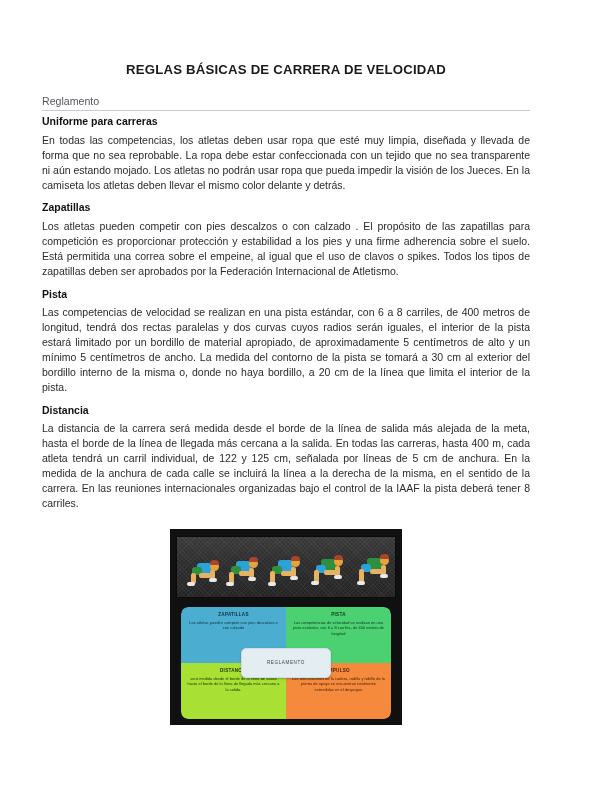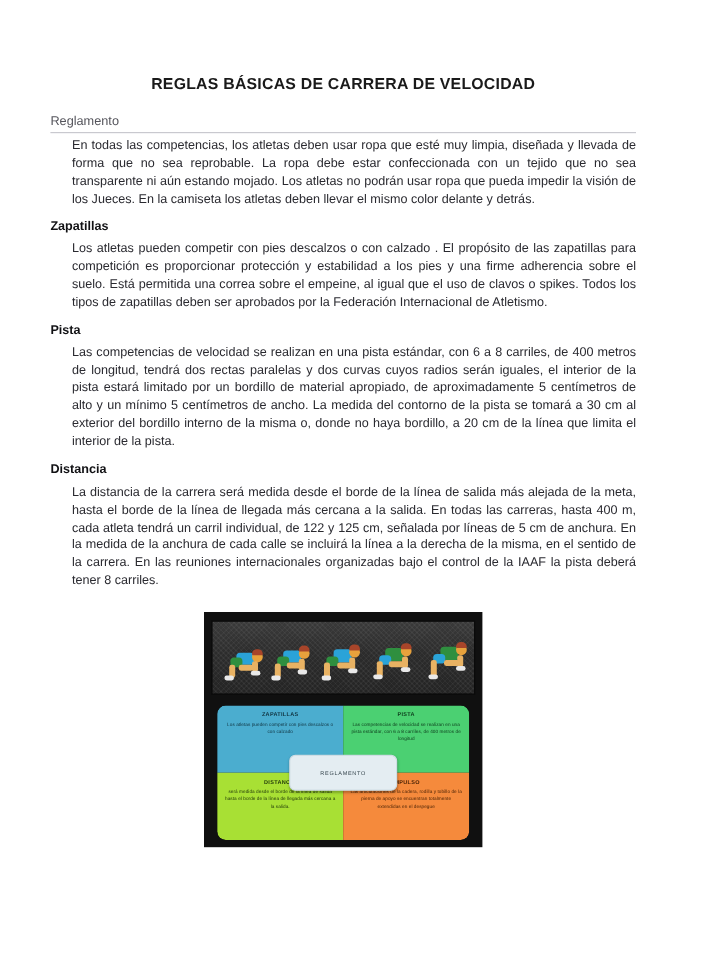--- a/index.html
+++ b/index.html
@@ -57,21 +57,21 @@
   }
   .heading.tight {
     margin-top: 4px;
   }
 
   .para {
     font-size: 10.5px;
     line-height: 1.42;
     text-align: justify;
     color: #2a2a30;
-    margin: 0 0 2px 18px;
+    margin: 0 0 2px 0;
     hyphens: none;
   }
 
   
   .figure-wrap {
     margin-top: 18px;
     display: flex;
     justify-content: center;
   }
   .figure {
@@ -202,20 +202,21 @@
 <body>
 
 <div class="page">
 
   <div class="doc-title">REGLAS BÁSICAS DE CARRERA DE VELOCIDAD</div>
 
   <div class="section-header-wrap">
     <span class="section-header">Reglamento</span>
   </div>
 
+  <div class="heading tight">Uniforme para carreras</div>
   <p class="para">En todas las competencias, los atletas deben usar ropa que esté muy limpia, diseñada y llevada de forma que no sea reprobable. La ropa debe estar confeccionada con un tejido que no sea transparente ni aún estando mojado. Los atletas no podrán usar ropa que pueda impedir la visión de los Jueces. En la camiseta los atletas deben llevar el mismo color delante y detrás.</p>
 
   <div class="heading">Zapatillas</div>
   <p class="para">Los atletas pueden competir con pies descalzos o con calzado . El propósito de las zapatillas para competición es proporcionar protección y estabilidad a los pies y una firme adherencia sobre el suelo. Está permitida una correa sobre el empeine, al igual que el uso de clavos o spikes. Todos los tipos de zapatillas deben ser aprobados por la Federación Internacional de Atletismo.</p>
 
   <div class="heading">Pista</div>
   <p class="para">Las competencias de velocidad se realizan en una pista estándar, con 6 a 8 carriles, de 400 metros de longitud, tendrá dos rectas paralelas y dos curvas cuyos radios serán iguales, el interior de la pista estará limitado por un bordillo de material apropiado, de aproximadamente 5 centímetros de alto y un mínimo 5 centímetros de ancho. La medida del contorno de la pista se tomará a 30 cm al exterior del bordillo interno de la misma o, donde no haya bordillo, a 20 cm de la línea que limita el interior de la pista.</p>
 
   <div class="heading">Distancia</div>
   <p class="para">La distancia de la carrera será medida desde el borde de la línea de salida más alejada de la meta, hasta el borde de la línea de llegada más cercana a la salida. En todas las carreras, hasta 400 m, cada atleta tendrá un carril individual, de 122 y 125 cm, señalada por líneas de 5 cm de anchura. En la medida de la anchura de cada calle se incluirá la línea a la derecha de la misma, en el sentido de la carrera. En las reuniones internacionales organizadas bajo el control de la IAAF la pista deberá tener 8 carriles.</p>

